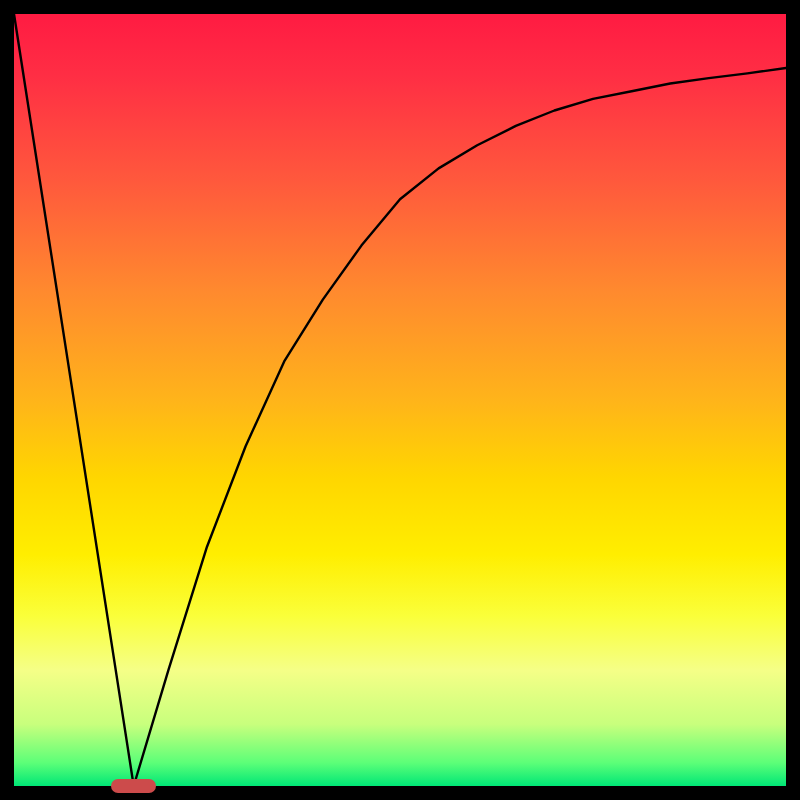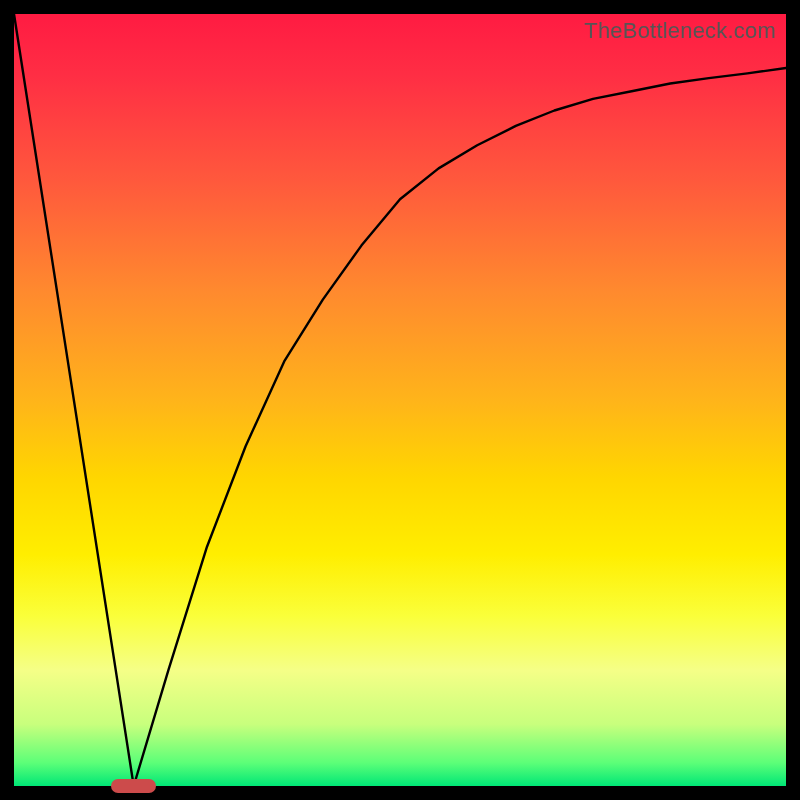--- a/index.html
+++ b/index.html
@@ -71,21 +71,20 @@
     border-radius: 8px;
   }
 </style>
 </head>
 <body>
 
 <div class="chart-container">
   <div class="plot-area">
     <div class="gradient-bg"></div>
 
-    <div class="watermark">TheBottleneck.com</div>
 
     <svg class="curves" viewBox="0 0 772 772" preserveAspectRatio="none">
       <path id="curve-path" fill="none" stroke="#000" stroke-width="2.4" stroke-linejoin="round" stroke-linecap="round" d="M0.0 0.0 L119.7 772.0 L119.7 772.0 L154.4 656.2 L193.0 532.7 L231.6 432.3 L270.2 347.4 L308.8 285.6 L347.4 231.6 L386.0 185.3 L424.6 154.4 L463.2 131.2 L501.8 111.9 L540.4 96.5 L579.0 84.9 L617.6 77.2 L656.2 69.5 L694.8 64.1 L733.4 59.4 L772.0 54.0"></path>
     </svg>
 
     <div id="marker" class="marker" style="width: 45.548px; height: 13.896px; left: 96.886px; top: 765.052px;"></div>
   </div>
 </div>
 
 </body></html>

